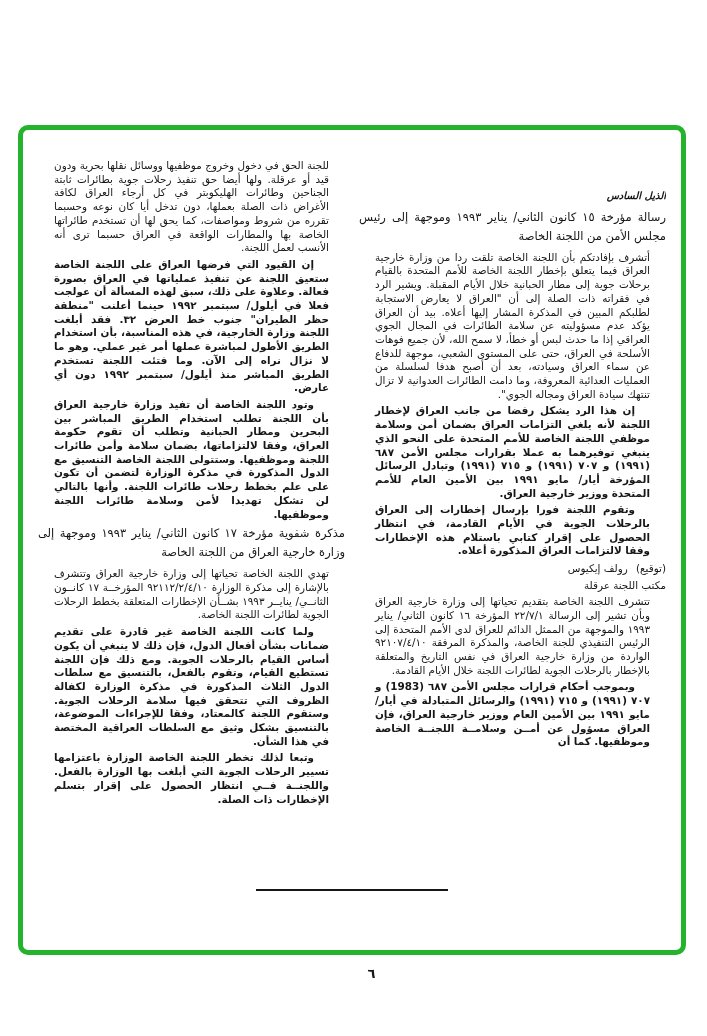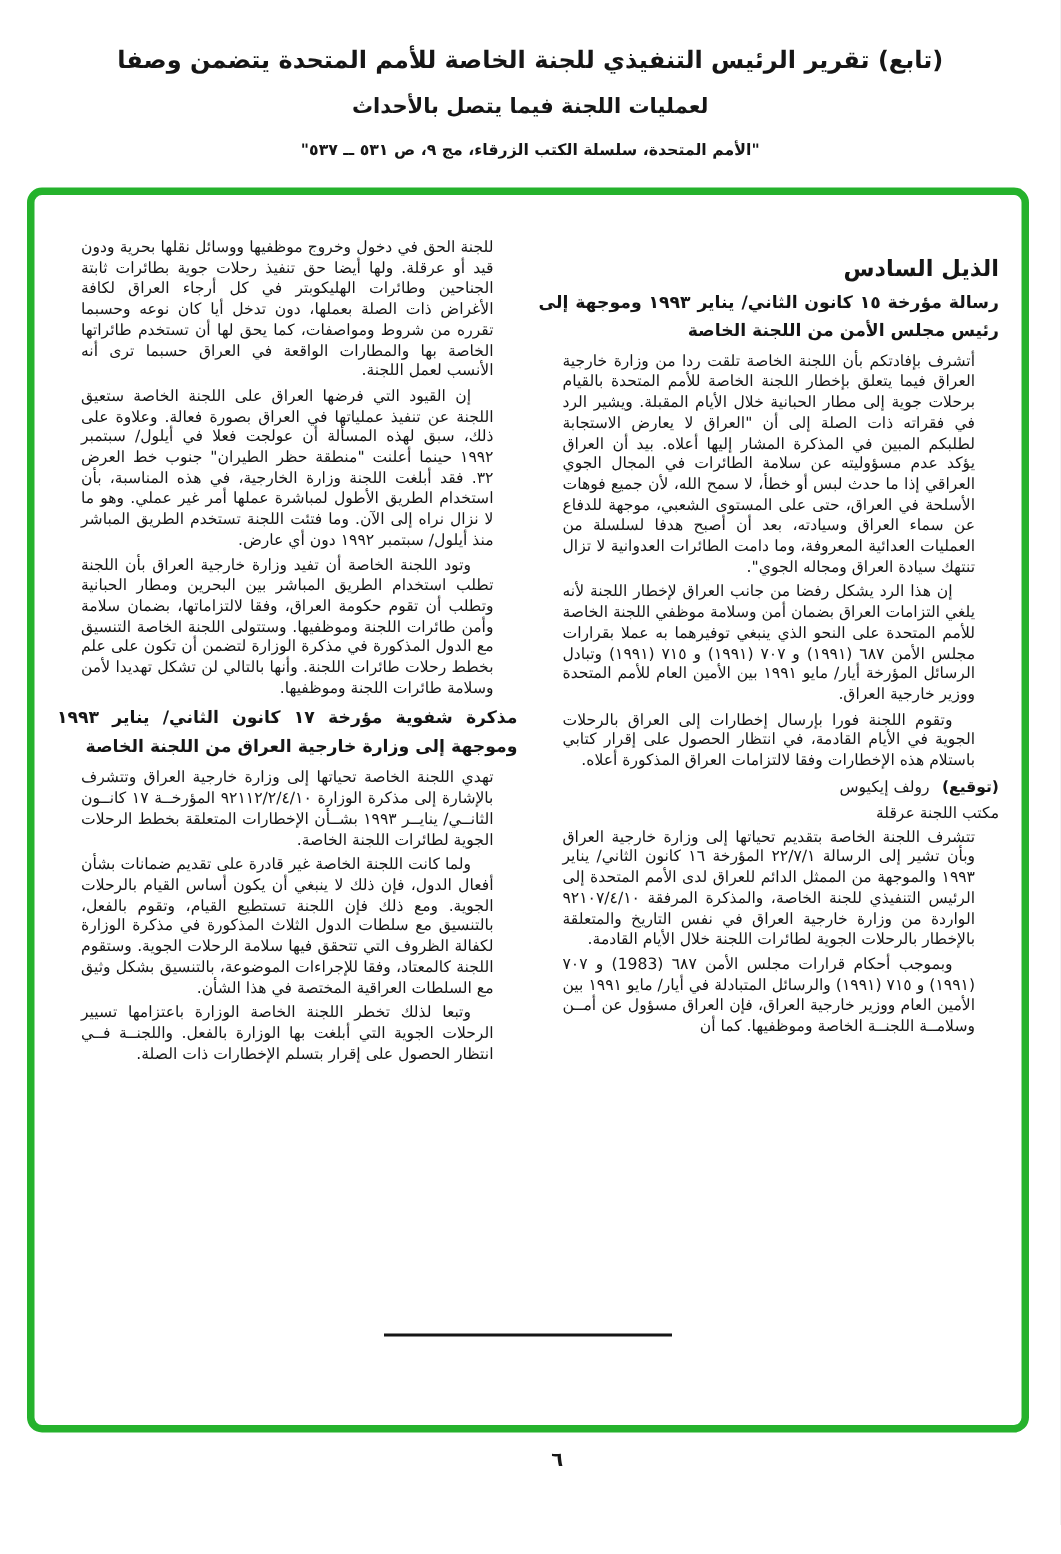--- a/index.html
+++ b/index.html
@@ -31,47 +31,42 @@
   .cols { display: flex; gap: 14px; height: 714px; overflow: hidden; }
   .col {
     flex: 1 1 0;
     text-align: justify;
     font-size: 10.4px;
     line-height: 13.7px;
   }
   .col-right { padding-top: 30px; }
   .col-left  { padding-top: 16px; }
   .col p { margin: 0 16px 3px; }
-  .indent { text-indent: 15px; }
-  .app-title { font-weight: bold; font-size: 15px; margin: 0 0 5px; }
-  .app-sub { font-weight: bold; font-size: 11.5px; line-height: 19px; margin: 0 0 5px; }
+  .indent { text-indent: 15px; font-weight: bold; }
+  .app-title { font-weight: bold; font-size: 10px; margin: 16px 0 5px; font-style: italic; }
+  .app-sub { font-weight: normal; font-size: 11.5px; line-height: 19px; margin: 0 0 5px; }
   .sp-before { margin-top: 18px; }
   .sp-before-lg { margin-top: 24px; }
   .sig-line { margin: 2px 0 2px; line-height: 15px; }
-  .sig-label { font-weight: bold; margin-left: 5px; }
+  .sig-label { font-weight: normal; margin-left: 5px; }
   .end-rule {
     width: 192px; border: none; border-top: 2px solid #161616;
     margin: 32px auto 0;
   }
   .pagenum {
     position: absolute; top: 966px; left: 0; right: 0;
     text-align: center; padding-left: 36px;
     font-size: 13px; font-weight: bold;
   }
 </style>
 </head>
 <body>
 
 <div class="page">
 
-  <div class="hdr">
-    <div class="hdr-line1">(تابع) تقرير الرئيس التنفيذي للجنة الخاصة للأمم المتحدة يتضمن وصفا</div>
-    <div class="hdr-line2">لعمليات اللجنة فيما يتصل بالأحداث</div>
-    <div class="hdr-line3">"الأمم المتحدة، سلسلة الكتب الزرقاء، مج ٩، ص ٥٣١ ــ ٥٣٧"</div>
-  </div>
 
   <div class="frame">
     <div class="cols">
 
       <section class="col col-right">
         <h2 class="app-title">الذيل السادس</h2>
         <h3 class="app-sub">رسالة مؤرخة ١٥ كانون الثاني/ يناير ١٩٩٣ وموجهة إلى رئيس مجلس الأمن من اللجنة الخاصة</h3>
         <p>أتشرف بإفادتكم بأن اللجنة الخاصة تلقت ردا من وزارة خارجية العراق فيما يتعلق بإخطار اللجنة الخاصة للأمم المتحدة بالقيام برحلات جوية إلى مطار الحبانية خلال الأيام المقبلة. ويشير الرد في فقراته ذات الصلة إلى أن "العراق لا يعارض الاستجابة لطلبكم المبين في المذكرة المشار إليها أعلاه. بيد أن العراق يؤكد عدم مسؤوليته عن سلامة الطائرات في المجال الجوي العراقي إذا ما حدث لبس أو خطأ، لا سمح الله، لأن جميع فوهات الأسلحة في العراق، حتى على المستوى الشعبي، موجهة للدفاع عن سماء العراق وسيادته، بعد أن أصبح هدفا لسلسلة من العمليات العدائية المعروفة، وما دامت الطائرات العدوانية لا تزال تنتهك سيادة العراق ومجاله الجوي".</p>
         <p class="indent">إن هذا الرد يشكل رفضا من جانب العراق لإخطار اللجنة لأنه يلغي التزامات العراق بضمان أمن وسلامة موظفي اللجنة الخاصة للأمم المتحدة على النحو الذي ينبغي توفيرهما به عملا بقرارات مجلس الأمن ٦٨٧ (١٩٩١) و ٧٠٧ (١٩٩١) و ٧١٥ (١٩٩١) وتبادل الرسائل المؤرخة أيار/ مايو ١٩٩١ بين الأمين العام للأمم المتحدة ووزير خارجية العراق.</p>
         <p class="indent">وتقوم اللجنة فورا بإرسال إخطارات إلى العراق بالرحلات الجوية في الأيام القادمة، في انتظار الحصول على إقرار كتابي باستلام هذه الإخطارات وفقا لالتزامات العراق المذكورة أعلاه.</p>

